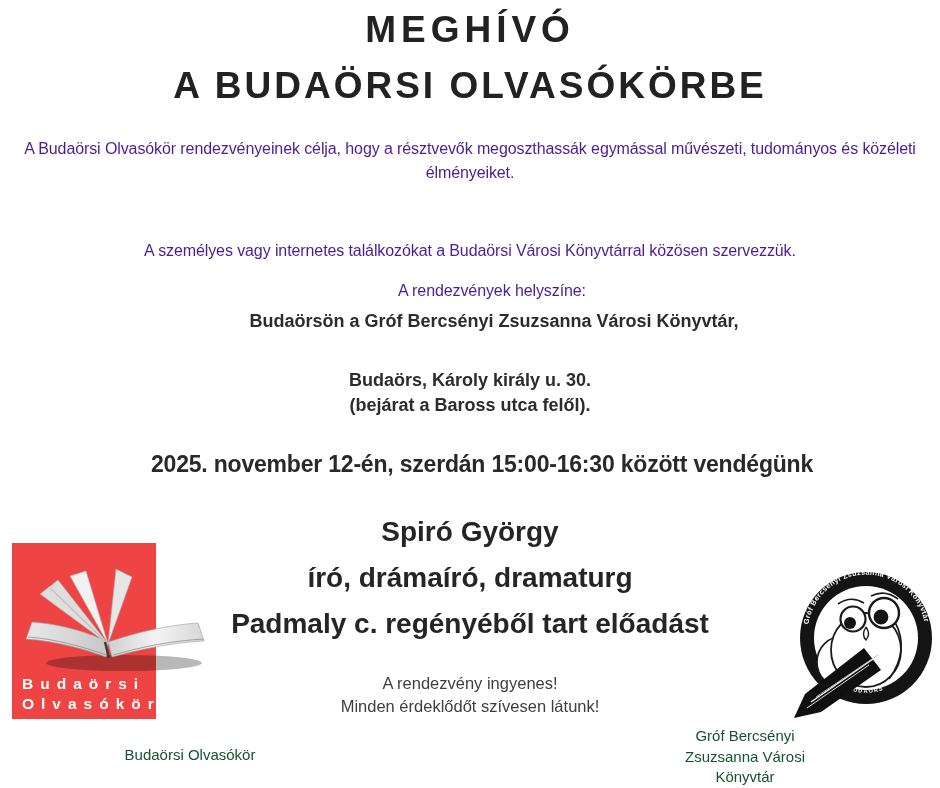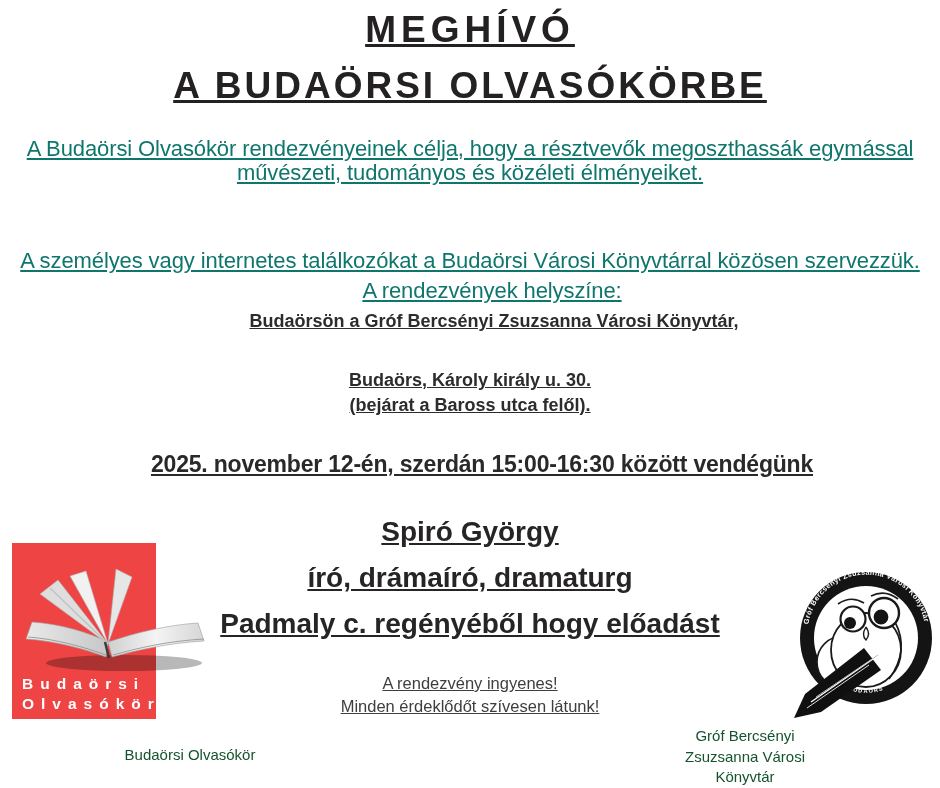--- a/index.html
+++ b/index.html
@@ -1,26 +1,26 @@
 <!DOCTYPE html>
 <html lang="hu"><head>
 <meta charset="utf-8">
 <style>
   html,body{margin:0;padding:0;background:#ffffff;}
   .poster{
     position:relative;width:940px;height:788px;background:#ffffff;
     font-family:"Liberation Sans",sans-serif;color:#3e3e3e;overflow:hidden;
   }
   .poster *{box-sizing:border-box;}
-  .centered{position:absolute;left:0;width:940px;text-align:center;margin:0;text-decoration:underline;}
+  .centered{position:absolute;left:0;width:940px;text-align:center;margin:0;}
   h1.title{top:10px;font-size:37px;line-height:40px;font-weight:bold;letter-spacing:5px;color:#242122;}
   h2.subtitle{top:66px;font-size:37px;line-height:40px;font-weight:bold;letter-spacing:3px;color:#242122;}
-  .bodytxt{font-size:22px;line-height:24px;letter-spacing:-0.1px;color:#0f766e;}
+  .bodytxt{font-size:16px;line-height:24px;letter-spacing:-0.1px;color:#4c1d95;}
   .p1{top:137px;padding:0 14px;}
-  .p2{top:249px;}
+  .p2{top:239px;}
   .p3{top:279px;padding-left:44px;}
   .venue{top:308px;font-size:18px;line-height:26px;font-weight:bold;color:#2d2b2b;margin-left:24px;}
   .address{top:368px;font-size:18px;line-height:25px;font-weight:bold;color:#2d2b2b;}
   .date{top:449px;font-size:23px;line-height:30px;font-weight:bold;letter-spacing:-0.2px;color:#2a2828;padding-left:24px;}
   .speaker{top:509px;font-size:28px;line-height:46px;font-weight:bold;color:#262424;}
   .free{top:672px;font-size:16.5px;line-height:23px;color:#3e3e3e;}
   .caption{position:absolute;font-size:15px;line-height:20.5px;color:#14532d;text-align:center;margin:0;}
   .cap-left{left:40px;width:300px;top:745px;}
   .cap-right{left:645px;width:200px;top:726px;}
   .logo-left{position:absolute;left:12px;top:543px;width:144px;height:176px;background:#ef4444;}
@@ -45,21 +45,21 @@
   <div class="centered address">
     <div>Budaörs, Károly király u. 30.</div>
     <div>(bejárat a Baross utca felől).</div>
   </div>
 
   <p class="centered date">2025. november 12-én, szerdán 15:00-16:30 között vendégünk</p>
 
   <div class="centered speaker">
     <div>Spiró György</div>
     <div>író, drámaíró, dramaturg</div>
-    <div>Padmaly c. regényéből hogy előadást</div>
+    <div>Padmaly c. regényéből tart előadást</div>
   </div>
 
   <div class="centered free">
     <div>A rendezvény ingyenes!</div>
     <div>Minden érdeklődőt szívesen látunk!</div>
   </div>
 
   <div class="logo-left">
     <div class="logo-left-text">
       <div>Budaörsi</div>

